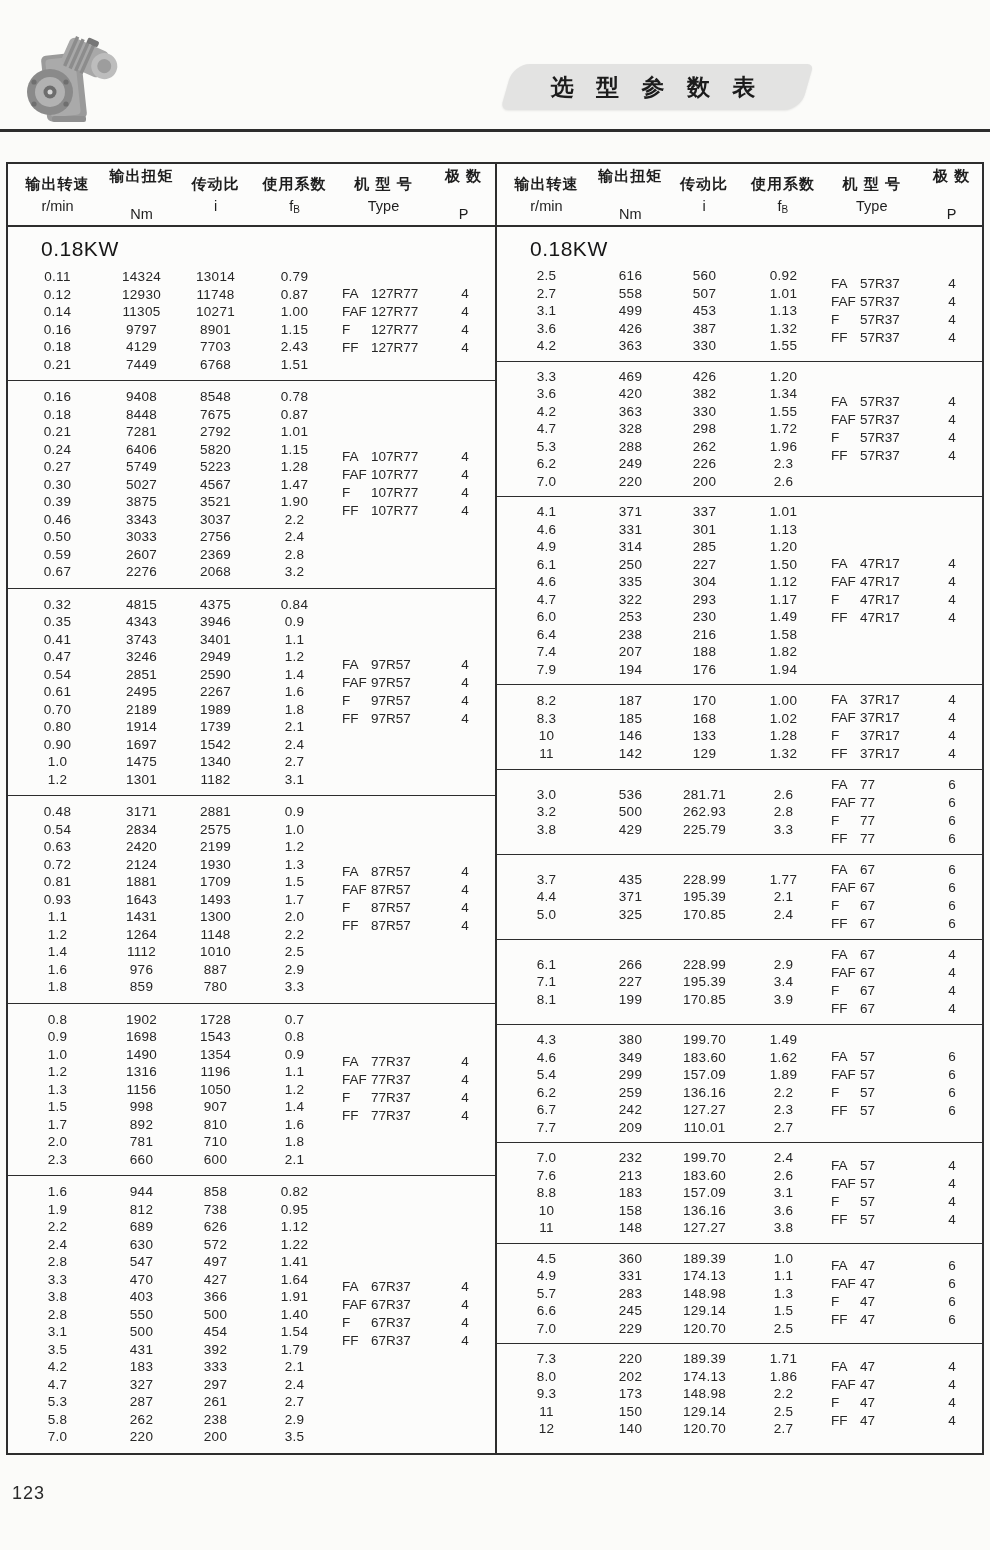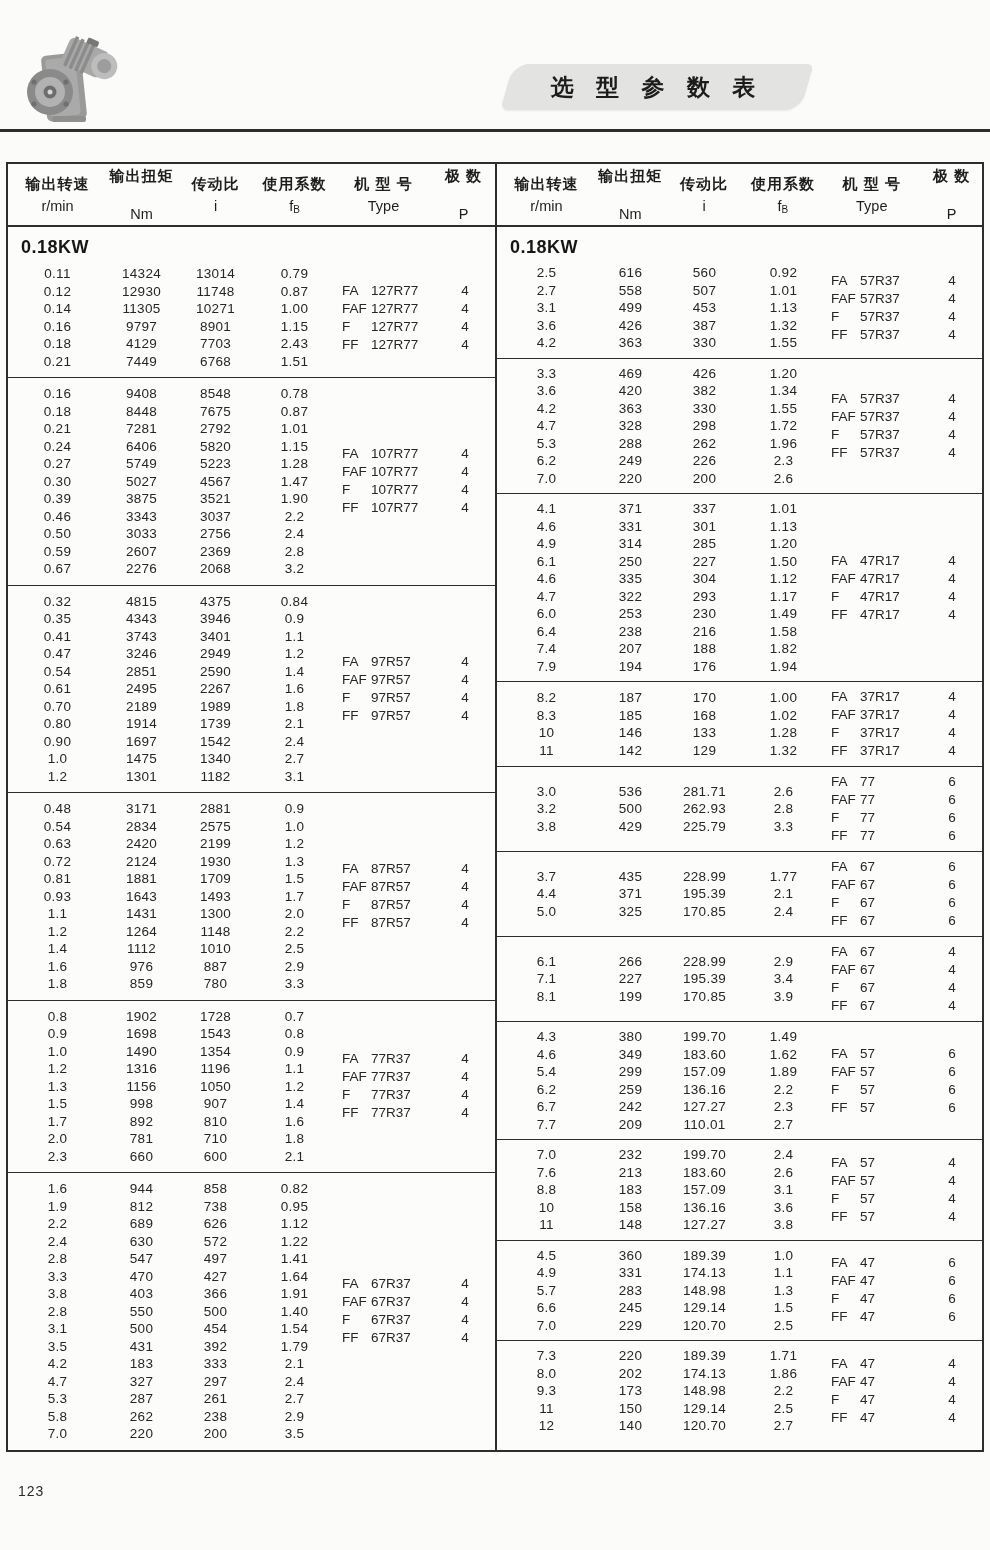--- a/index.html
+++ b/index.html
@@ -59,25 +59,26 @@
   .th.c1 { width:69px;gap:20px; }
   .th.c2 { width:79px; }
   .th.c3 { width:79px; }
   .th.c4 { width:99px; }
   .th.c5 { width:61px;gap:20px; }
   .th-zh { font-size:15px; font-weight:bold; letter-spacing:1px; color:#1e1e1e; }
   .th-unit { font-size:14.5px; color:#1e1e1e; }
   .th-unit .sub { font-size:10px; vertical-align:-2px; }
 
   .power {
-    font-size:18px;
-    font-weight:bold;
+    font-size:21px;
+    font-weight:normal;
     padding:10px 0 0 13px;
     letter-spacing:0.5px;
     color:#161616;
+    margin-left:20px;
   }
   .block {
     display:flex;
     align-items:center;
     padding:7px 0;
   }
   .block ~ .block { border-top:1.6px solid #2d2d2d; }
   .col[data-col="right"] .block { padding:6px 0; }
 
   .num-table { width:326px; }
@@ -89,22 +90,22 @@
   .nc3 { width:79px; }
 
   .types { flex:1; padding-right:10px; }
   .type-line { display:flex; line-height:18px; font-size:13.5px; color:#262626; }
   .tprefix { width:37px; padding-left:8px; white-space:pre; }
   .tmodel { flex:1; text-align:left; }
   .tp { width:40px; text-align:center; }
 
   .pageno {
     position:absolute;
-    left:18px; top:1483px;
-    font-size:14px;
+    left:12px; top:1483px;
+    font-size:18px;
     color:#2a2a2a;
     letter-spacing:1px;
   }
 </style>
 </head>
 <body>
 
 <div class="top">
   <div class="motor-wrap">
     <svg viewBox="0 0 100 100" width="100" height="100">

